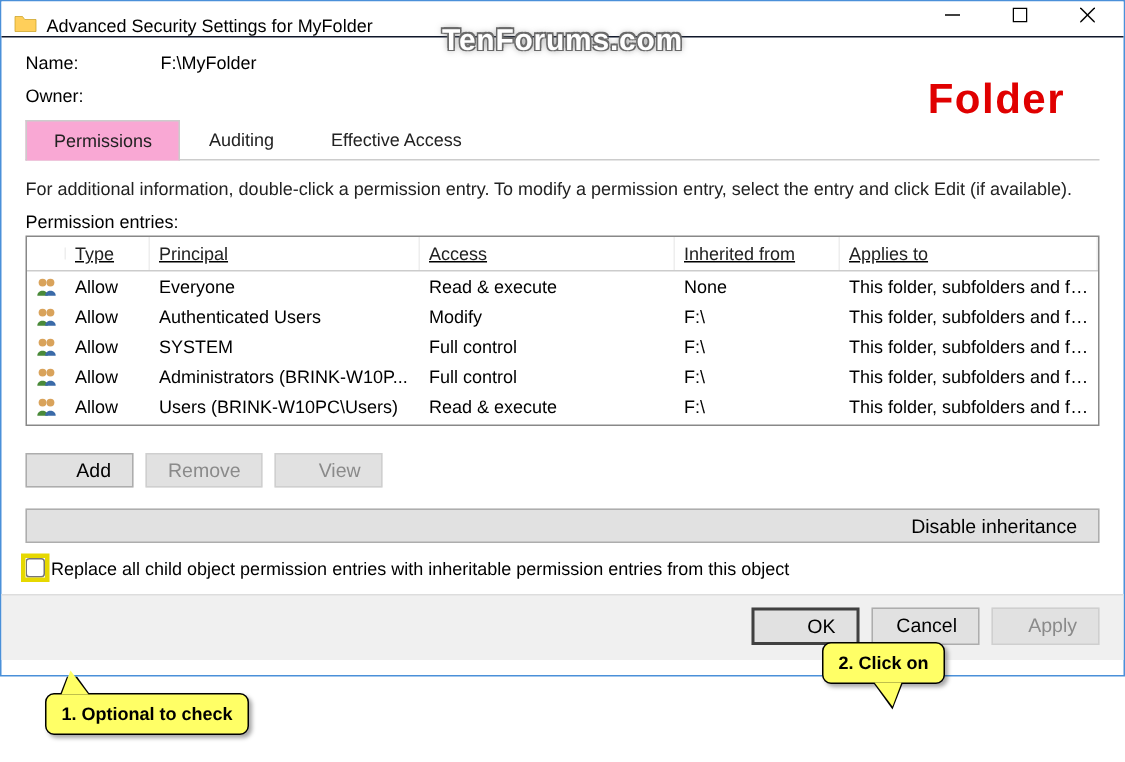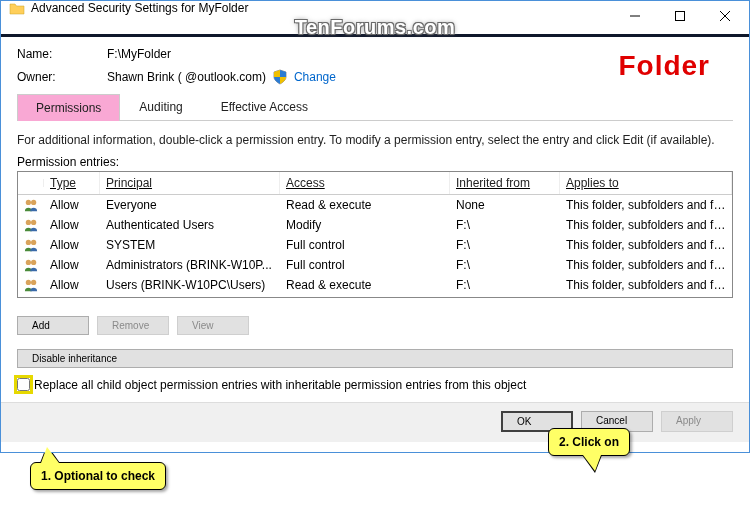--- a/index.html
+++ b/index.html
@@ -8,26 +8,26 @@
     font-size: 12px;
     background: #fff;
     color: #000;
     width: 750px;
     height: 508px;
     overflow: hidden;
     position: relative;
   }
   .window { width: 750px; border: 1px solid #4a90d9; background: #fff; }
   .titlebar {
-    height: 36px;
+    height: 24px;
     display: flex;
-    align-items: flex-start;
+    align-items: flex-end;
     padding: 0 2px 0 8px;
     background: #fff;
-    border-bottom: 3px solid #0f172a;
+    border-bottom: 1px solid #0f172a;
   }
   .titlebar .icon { width: 16px; height: 16px; margin-right: 6px; }
   .titlebar .title { flex: 1; font-size: 12px; }
   .winbtns { display: flex; }
   .winbtn { width: 45px; height: 29px; display: flex; align-items: center; justify-content: center; }
   .winbtn svg { stroke: #000; }
   .inner { padding: 10px 16px 10px 16px; }
   .field-row { display: flex; align-items: center; margin-bottom: 8px; font-size: 12px;}
   .field-row .lbl { width: 90px; }
   .field-row .val { display:flex; align-items:center; gap:6px; }
@@ -44,22 +44,22 @@
   .grid-header .cell { padding:4px 6px; color:#222; border-right:1px solid #eee; }
   .grid-row .cell { padding:3px 6px; white-space:nowrap; overflow:hidden; text-overflow:ellipsis; }
   .cell.icon { width:26px; flex:none; display:flex; justify-content:center; }
   .cell.type { width:56px; flex:none; }
   .cell.principal { width:180px; flex:none; }
   .cell.access { width:170px; flex:none; }
   .cell.inherited { width:110px; flex:none; }
   .cell.applies { flex:1; }
   .usericon { width:16px; height:14px; }
   .btn {
-    background:#e1e1e1; border:1px solid #adadad; padding:3px 14px; font-size:10px;
-    min-width:72px; text-align:left; cursor:pointer;
+    background:#e1e1e1; border:1px solid #adadad; padding:3px 14px; font-size:13px;
+    min-width:72px; text-align:right; cursor:pointer;
   }
   .btn.disabled { color:#8a8a8a; border-color:#cfcfcf; cursor:default; }
   .btnrow { display:flex; gap:8px; margin-top:18px; }
   .disable-row { margin-top:14px; }
   .chkrow { display:flex; align-items:flex-start; gap:4px; margin-top:10px; font-size:12px; }
   .chkrow input { width:13px; height:13px; }
   .chkhilite { outline:3px solid #e6d800; outline-offset:0; }
   .bottomrow { margin-top:10px; padding-top:8px; border-top:1px solid #ddd; display:flex; justify-content:flex-end; gap:8px; background:#f0f0f0; margin-left:-16px; margin-right:-16px; padding-left:16px; padding-right:16px; padding-bottom:10px;}
   .okbtn { border:2px solid #404040; }
   .callout {
@@ -113,33 +113,20 @@
     </div>
   </div>
 
   <div class="inner">
     <div class="field-row">
       <span class="lbl">Name:</span>
       <span class="val">F:\MyFolder</span>
     </div>
     <div class="field-row">
       <span class="lbl">Owner:</span>
-      <span class="val">
-        <span>Shawn Brink (            @outlook.com)</span>
-        <span class="shield">
-          <svg viewBox="0 0 16 16" width="16" height="16">
-            <path d="M8 1 L14 3 V8 C14 12 8 15 8 15 C8 15 2 12 2 8 V3 Z" fill="#fff" stroke="#555" stroke-width="0.6"></path>
-            <path d="M8 1 L14 3 V8 L8 8 Z" fill="#2b7cd3"></path>
-            <path d="M8 8 L14 8 C14 12 8 15 8 15 Z" fill="#f0c000"></path>
-            <path d="M2 3 L8 1 V8 L2 8 Z" fill="#f0c000"></path>
-            <path d="M2 8 L8 8 V15 C8 15 2 12 2 8 Z" fill="#2b7cd3"></path>
-          </svg>
-        </span>
-        <span class="link">Change</span>
-      </span>
     </div>
 
     <div class="tabstrip">
       <div class="tab active">Permissions</div>
       <div class="tab">Auditing</div>
       <div class="tab">Effective Access</div>
     </div>
 
     <div class="infotxt">For additional information, double-click a permission entry. To modify a permission entry, select the entry and click Edit (if available).</div>
     <div class="subhead">Permission entries:</div>

